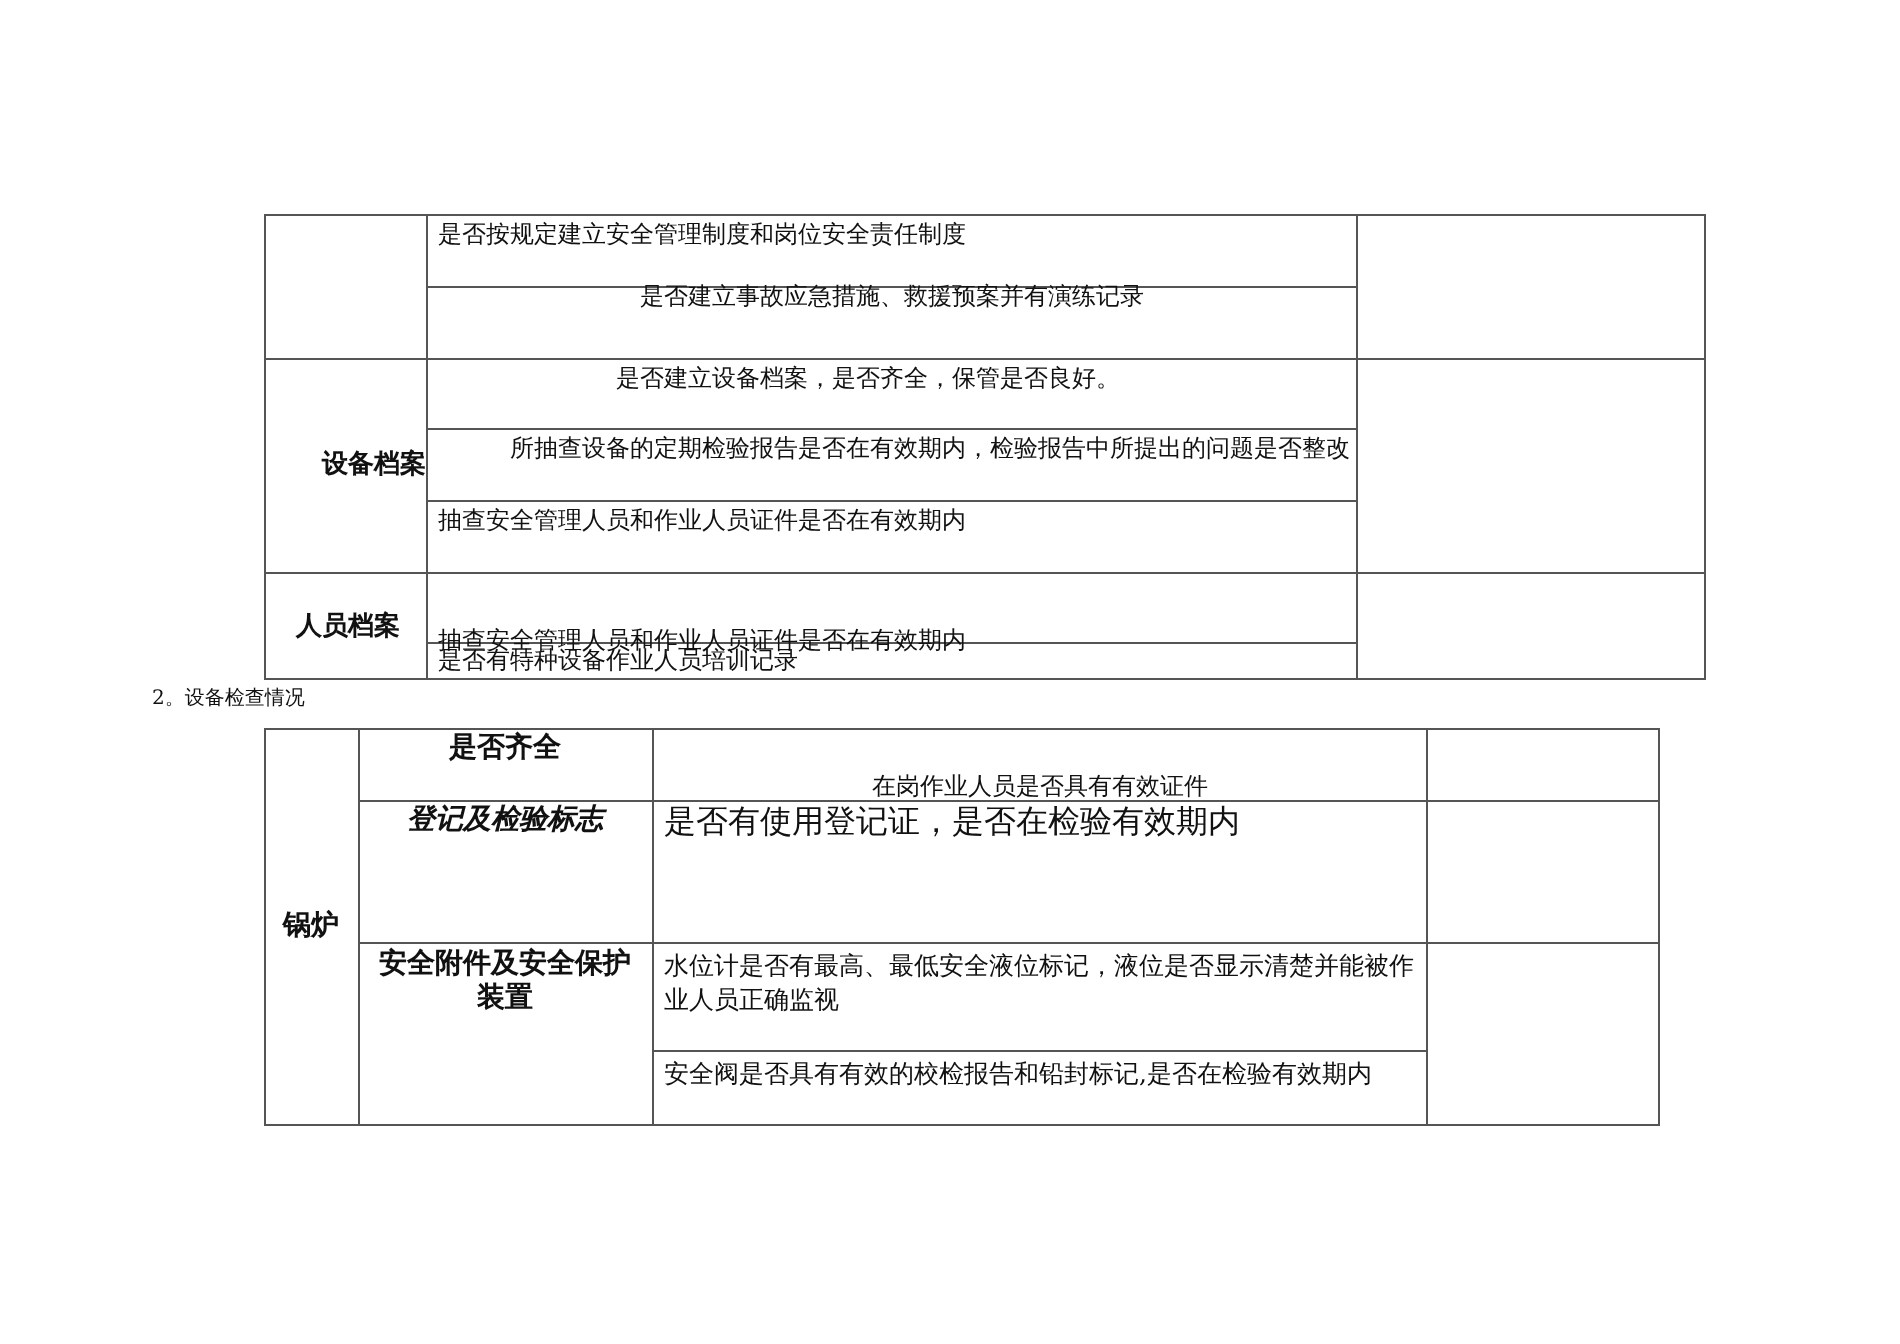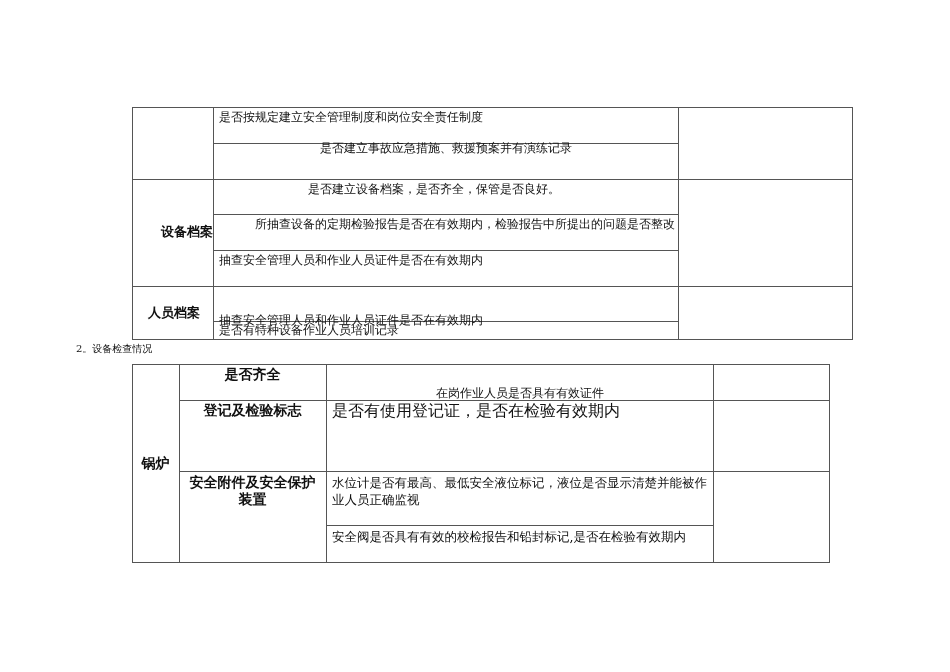--- a/index.html
+++ b/index.html
@@ -62,21 +62,21 @@
   <div class="line-v" style="left:326px;top:364px;height:199px;"></div>
   <div class="line-v" style="left:713px;top:364px;height:199px;"></div>
   <div class="line-v" style="left:829px;top:364px;height:199px;"></div>
 
   <div class="label-lg" style="left:132px;top:455px;width:47px;">锅炉</div>
 
   <div class="label-lg" style="left:179px;top:366px;width:147px;">是否齐全</div>
   <div class="cell" style="left:326px;top:384px;width:387px;height:34px;text-align:center;">在岗作业人员是否具有有效证件</div>
   <div class="abs" style="left:714px;top:365px;width:115px;height:35px;"></div>
 
-  <div class="label-lg" style="left:179px;top:402px;width:147px;">登记及检验标志</div>
+  <div class="label-lg" style="left:179px;top:402px;width:147px;font-style:italic;">登记及检验标志</div>
   <div class="cell small" style="left:326px;top:402px;width:387px;height:69px;">是否有使用登记证，是否在检验有效期内</div>
   <div class="abs" style="left:714px;top:401px;width:115px;height:70px;"></div>
 
   <div class="label-lg" style="left:183px;top:474px;width:139px;">安全附件及安全保护装置</div>
   <div class="cell" style="left:326px;top:472px;width:387px;height:53px;font-size:12.5px;line-height:17px;">水位计是否有最高、最低安全液位标记，液位是否显示清楚并能被作业人员正确监视</div>
   <div class="cell" style="left:326px;top:526px;width:387px;height:36px;font-size:12.5px;line-height:17px;">安全阀是否具有有效的校检报告和铅封标记,是否在检验有效期内</div>
   <div class="abs" style="left:714px;top:472px;width:115px;height:90px;"></div>
 </div>
 
 </body></html>

